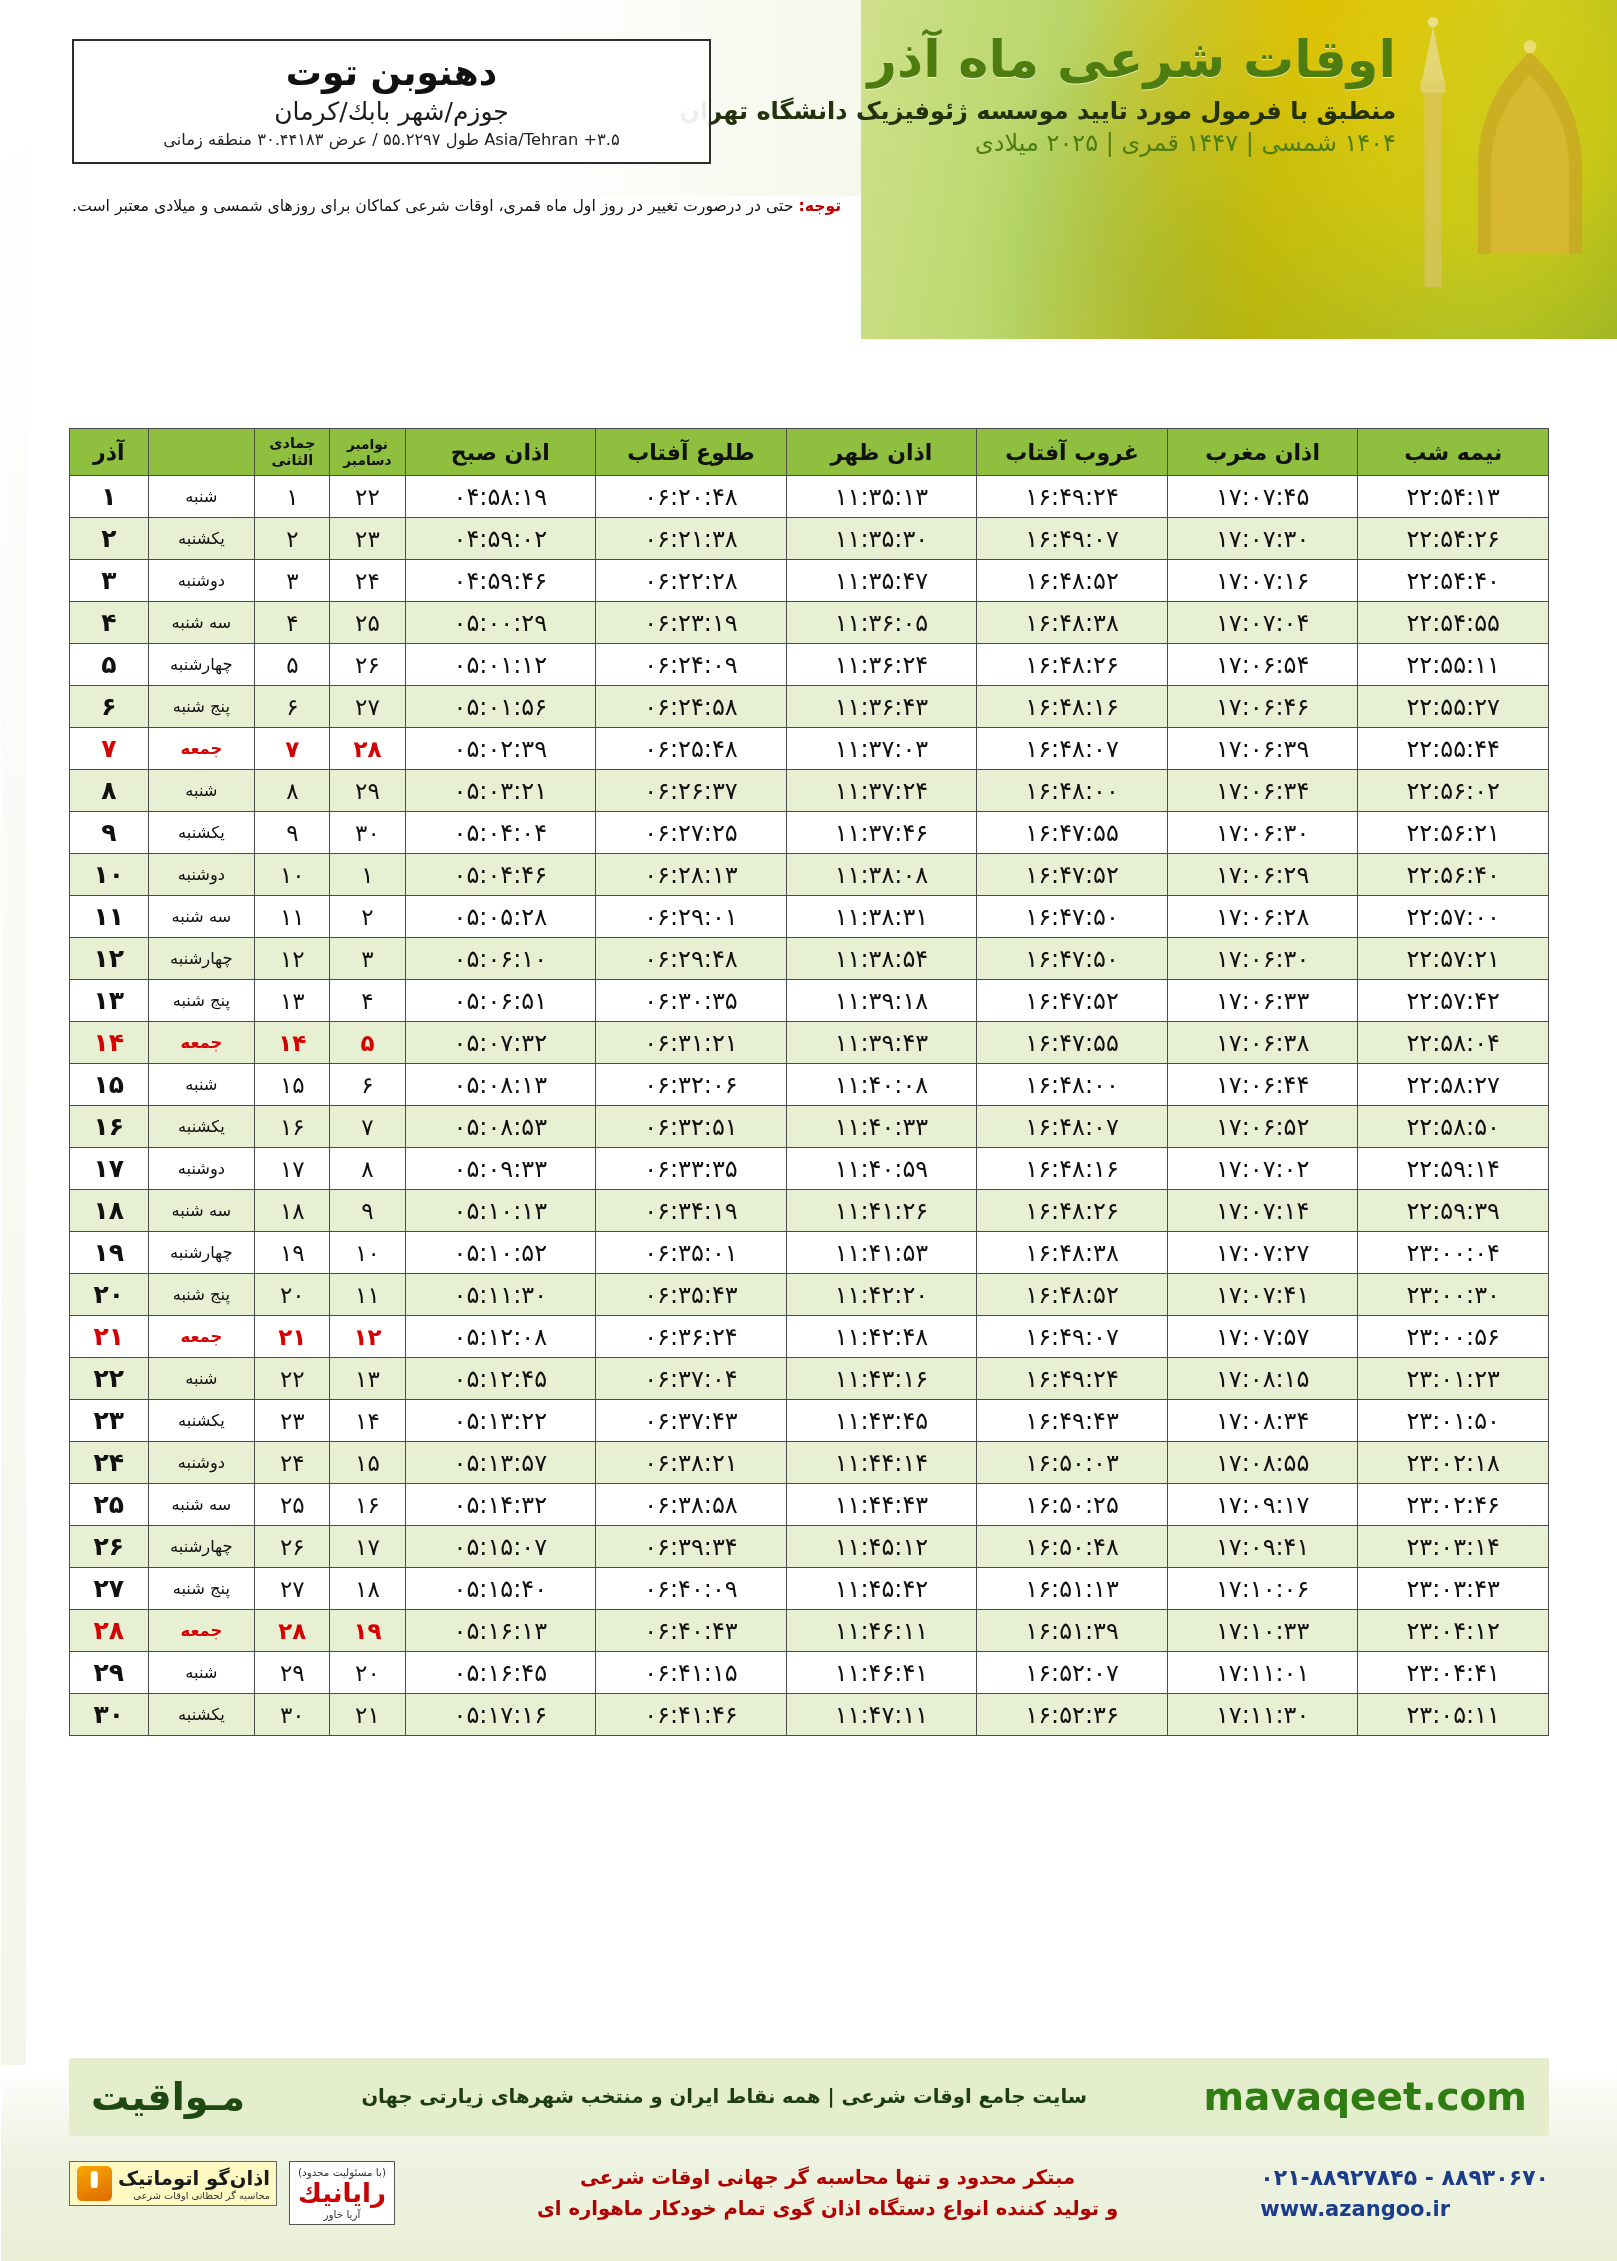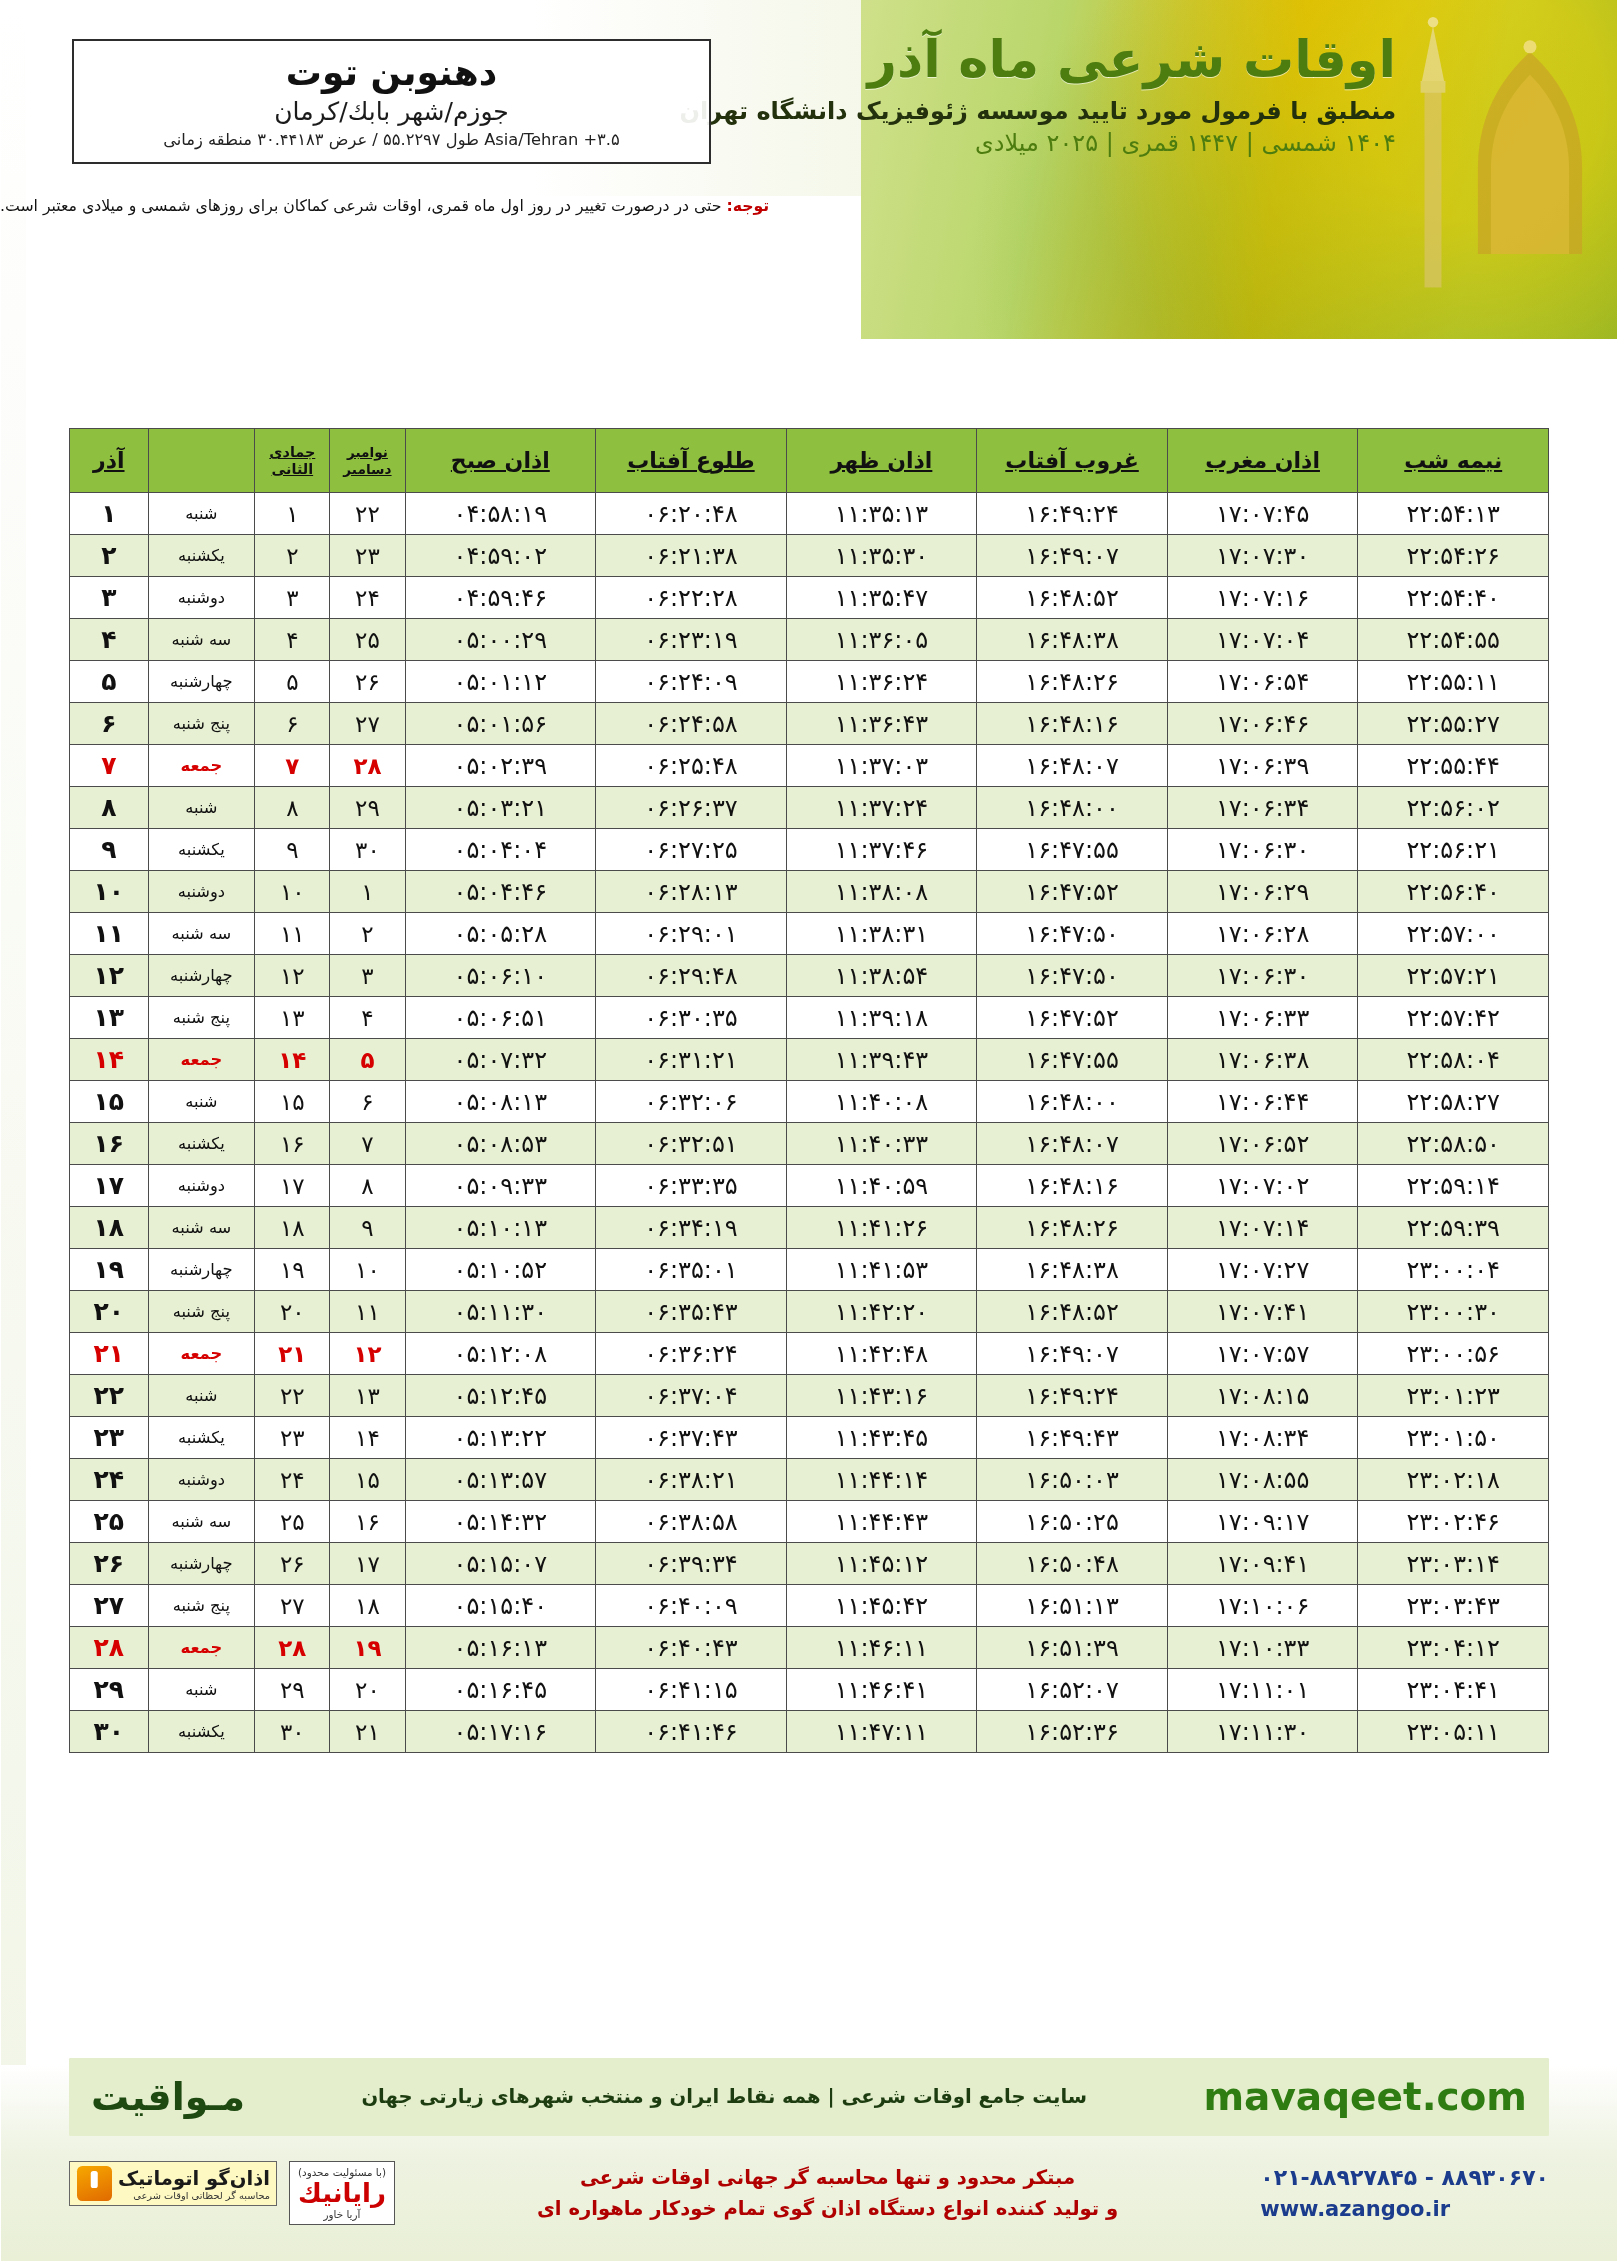--- a/index.html
+++ b/index.html
@@ -76,44 +76,43 @@
     position:absolute; top: 39px; left: 72px;
     width: 639px; border: 2px solid #2d2d2d; background: rgba(255,255,255,0.92);
     padding: 11.7px 15.7px 13px; text-align:center;
   }
   .city-name { font-size: 36px; font-weight:bold; color:#111; line-height:1.1; }
   .city-sub { font-size: 25px; color:#1b1b1b; margin-top: 5.2px; }
   .city-geo { font-size: 16.3px; color:#222; margin-top: 4px; direction:ltr; }
 
   .note {
     position:absolute; top: 196px; right: 0; left:0;
-    text-align: left; padding-right: 72px;
+    text-align: left; padding-left: 72px; padding-right: 72px;
     font-size: 15.7px; color:#111;
   }
   .note b { color:#c00000; }
 
   
   .table-wrap { position:relative; margin: 232px 69px 0 69px; z-index:6; }
   table.prayer {
     width: 100%; border-collapse: collapse;
     font-family: "DejaVu Sans", sans-serif;
   }
   table.prayer th, table.prayer td {
     border: 1.3px solid #4b4b4b;
     text-align:center; vertical-align:middle;
     padding: 0;
     height: 42px;
   }
   table.prayer thead th {
     background: #8fbf3f;
     color:#111;
     font-size: 22px; font-weight:bold;
-    height: 64px;
+    height: 47px;
     position:relative;
-    text-decoration:underline;
   }
   table.prayer thead th.small { font-size: 14.4px; line-height:1.15; }
   .head-two-line { display:block; font-size:13.7px; line-height:1.2; }
 
   td.time { font-size: 24px; color:#111; letter-spacing:0px; }
   td.num  { font-size: 23px; color:#111; }
   td.day  { font-size: 16.3px; color:#111; }
   td.idx  { font-size: 25px; font-weight:bold; color:#111; }
 
   tr.even td { background:#e7f0d2; }

